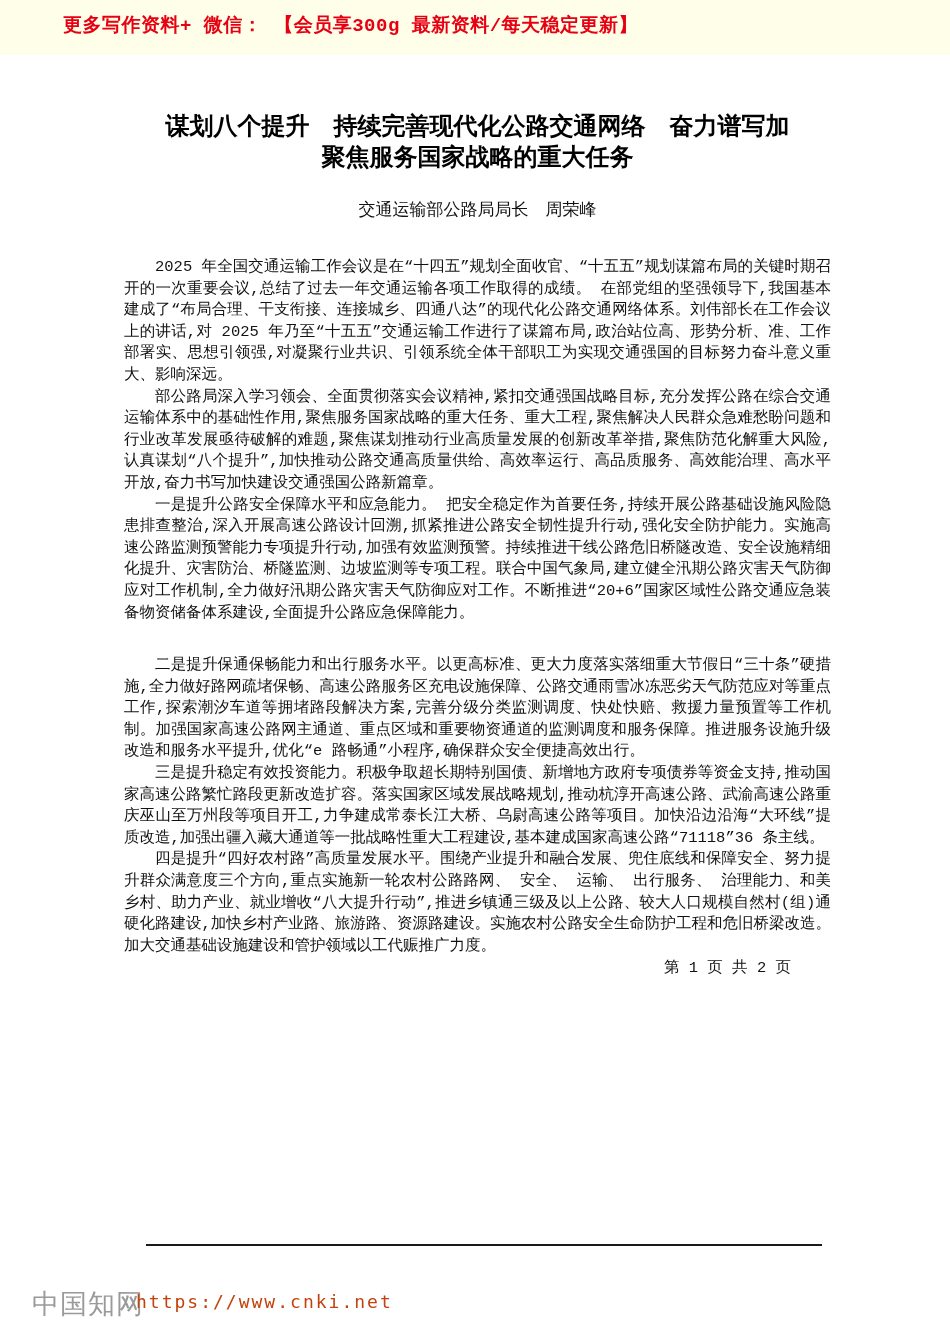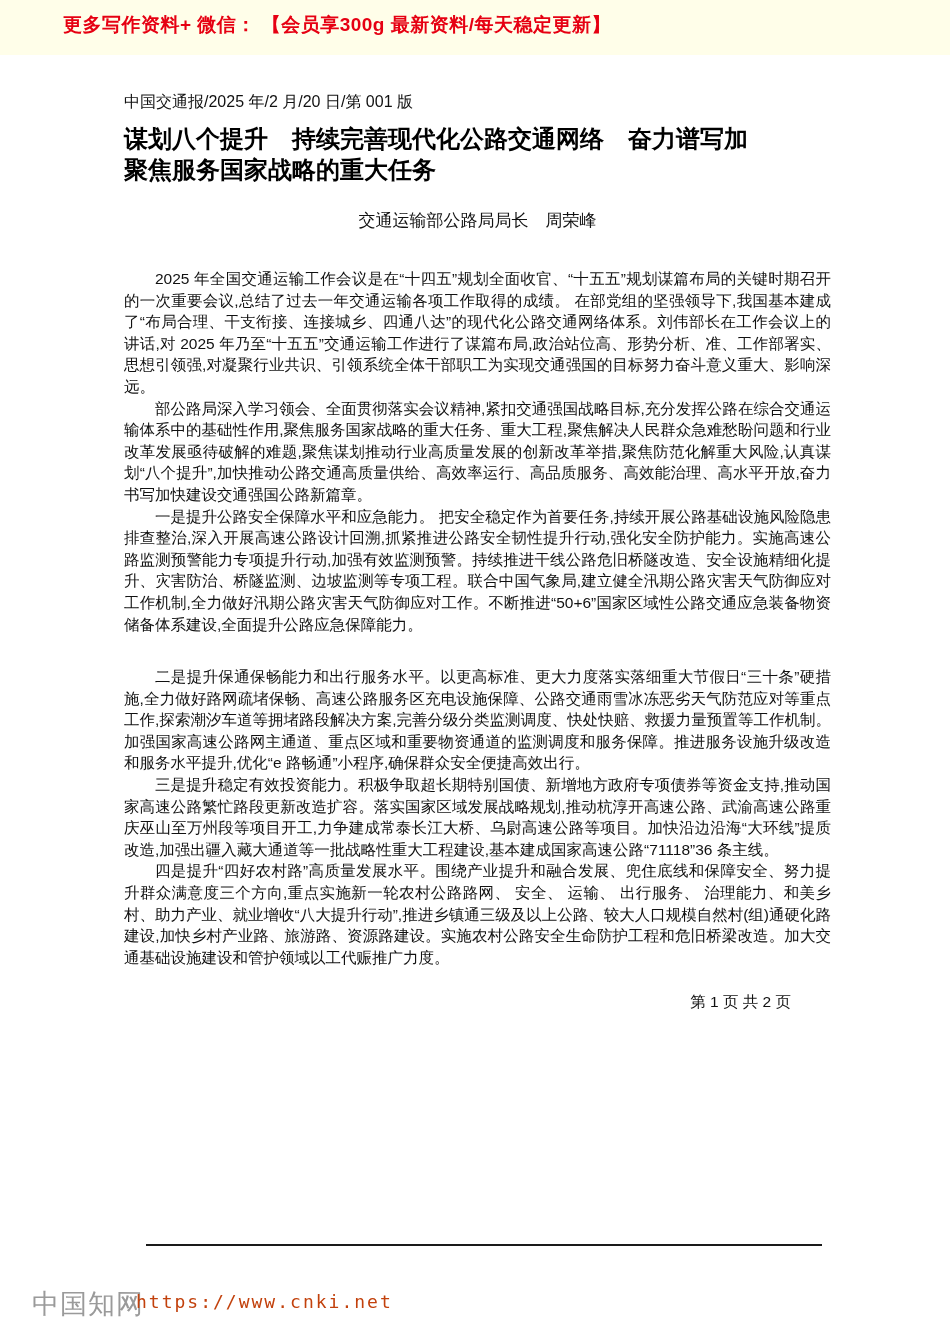--- a/index.html
+++ b/index.html
@@ -1,15 +1,15 @@
 <!DOCTYPE html>
 <html><head>
 <meta charset="utf-8">
 <style>
-  * { margin: 0; padding: 0; box-sizing: border-box; }
+  * { margin: 0; padding: 0; box-sizing: border-box; font-family: Liberation Mono, monospace; }
   html, body {
     width: 950px;
     background: #ffffff;
     font-family: "Liberation Sans", "DejaVu Sans", sans-serif;
   }
   body {
     position: relative;
     height: 1344px;
     overflow: hidden;
     color: #1a1a1a;
@@ -33,23 +33,24 @@
     position: absolute;
     top: 92px;
     left: 124px;
     width: 707px;
   }
   .source-line {
     font-size: 16px;
     color: #111;
   }
   .page-title {
-    margin-top: 10px;
+    margin-top: 20px;
     font-size: 24px;
     font-weight: bold;
+    text-align: center;
     line-height: 31px;
     color: #000;
   }
   .byline {
     margin-top: 24px;
     font-size: 17px;
     text-align: center;
     color: #111;
   }
   .body-text {
@@ -59,21 +60,20 @@
     font-size: 15.5px;
     line-height: 21.6px;
     text-align: justify;
     text-indent: 2em;
     color: #111;
   }
   .body-text p.gap-before {
     margin-top: 31px;
   }
   .page-indicator {
-    margin-top: 24px;
     padding-right: 40px;
     text-align: right;
     font-size: 15.5px;
     color: #111;
   }
   .divider {
     position: absolute;
     top: 1244px;
     left: 146px;
     width: 676px;
@@ -100,31 +100,30 @@
   }
 </style>
 </head>
 <body>
 
 <div class="banner">
   <span class="banner-text">更多写作资料+ 微信： 【会员享300g 最新资料/每天稳定更新】</span>
 </div>
 
 <div class="article">
-  <div class="source-line">中国交通报/2025 年/2 月/20 日/第 001 版</div>
   <h1 class="page-title">
     <div>谋划八个提升　持续完善现代化公路交通网络　奋力谱写加</div>
     <div>聚焦服务国家战略的重大任务</div>
   </h1>
   <div class="byline">交通运输部公路局局长　周荣峰</div>
 
   <div class="body-text">
     <p>2025 年全国交通运输工作会议是在“十四五”规划全面收官、“十五五”规划谋篇布局的关键时期召开的一次重要会议,总结了过去一年交通运输各项工作取得的成绩。 在部党组的坚强领导下,我国基本建成了“布局合理、干支衔接、连接城乡、四通八达”的现代化公路交通网络体系。刘伟部长在工作会议上的讲话,对 2025 年乃至“十五五”交通运输工作进行了谋篇布局,政治站位高、形势分析、准、工作部署实、思想引领强,对凝聚行业共识、引领系统全体干部职工为实现交通强国的目标努力奋斗意义重大、影响深远。</p>
     <p>部公路局深入学习领会、全面贯彻落实会议精神,紧扣交通强国战略目标,充分发挥公路在综合交通运输体系中的基础性作用,聚焦服务国家战略的重大任务、重大工程,聚焦解决人民群众急难愁盼问题和行业改革发展亟待破解的难题,聚焦谋划推动行业高质量发展的创新改革举措,聚焦防范化解重大风险,认真谋划“八个提升”,加快推动公路交通高质量供给、高效率运行、高品质服务、高效能治理、高水平开放,奋力书写加快建设交通强国公路新篇章。</p>
-    <p>一是提升公路安全保障水平和应急能力。 把安全稳定作为首要任务,持续开展公路基础设施风险隐患排查整治,深入开展高速公路设计回溯,抓紧推进公路安全韧性提升行动,强化安全防护能力。实施高速公路监测预警能力专项提升行动,加强有效监测预警。持续推进干线公路危旧桥隧改造、安全设施精细化提升、灾害防治、桥隧监测、边坡监测等专项工程。联合中国气象局,建立健全汛期公路灾害天气防御应对工作机制,全力做好汛期公路灾害天气防御应对工作。不断推进“50+6”国家区域性公路交通应急装备物资储备体系建设,全面提升公路应急保障能力。</p>
+    <p>一是提升公路安全保障水平和应急能力。 把安全稳定作为首要任务,持续开展公路基础设施风险隐患排查整治,深入开展高速公路设计回溯,抓紧推进公路安全韧性提升行动,强化安全防护能力。实施高速公路监测预警能力专项提升行动,加强有效监测预警。持续推进干线公路危旧桥隧改造、安全设施精细化提升、灾害防治、桥隧监测、边坡监测等专项工程。联合中国气象局,建立健全汛期公路灾害天气防御应对工作机制,全力做好汛期公路灾害天气防御应对工作。不断推进“20+6”国家区域性公路交通应急装备物资储备体系建设,全面提升公路应急保障能力。</p>
     <p class="gap-before">二是提升保通保畅能力和出行服务水平。以更高标准、更大力度落实落细重大节假日“三十条”硬措施,全力做好路网疏堵保畅、高速公路服务区充电设施保障、公路交通雨雪冰冻恶劣天气防范应对等重点工作,探索潮汐车道等拥堵路段解决方案,完善分级分类监测调度、快处快赔、救援力量预置等工作机制。加强国家高速公路网主通道、重点区域和重要物资通道的监测调度和服务保障。推进服务设施升级改造和服务水平提升,优化“e 路畅通”小程序,确保群众安全便捷高效出行。</p>
     <p>三是提升稳定有效投资能力。积极争取超长期特别国债、新增地方政府专项债券等资金支持,推动国家高速公路繁忙路段更新改造扩容。落实国家区域发展战略规划,推动杭淳开高速公路、武渝高速公路重庆巫山至万州段等项目开工,力争建成常泰长江大桥、乌尉高速公路等项目。加快沿边沿海“大环线”提质改造,加强出疆入藏大通道等一批战略性重大工程建设,基本建成国家高速公路“71118”36 条主线。</p>
     <p>四是提升“四好农村路”高质量发展水平。围绕产业提升和融合发展、兜住底线和保障安全、努力提升群众满意度三个方向,重点实施新一轮农村公路路网、 安全、 运输、 出行服务、 治理能力、和美乡村、助力产业、就业增收“八大提升行动”,推进乡镇通三级及以上公路、较大人口规模自然村(组)通硬化路建设,加快乡村产业路、旅游路、资源路建设。实施农村公路安全生命防护工程和危旧桥梁改造。加大交通基础设施建设和管护领域以工代赈推广力度。</p>
   </div>
 
   <div class="page-indicator">第 1 页 共 2 页</div>
 </div>
 
 <div class="divider"></div>
 

